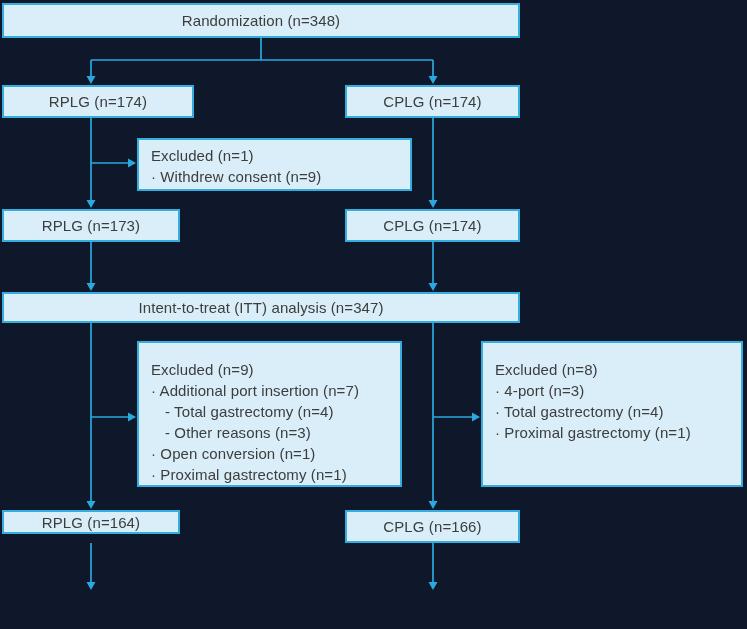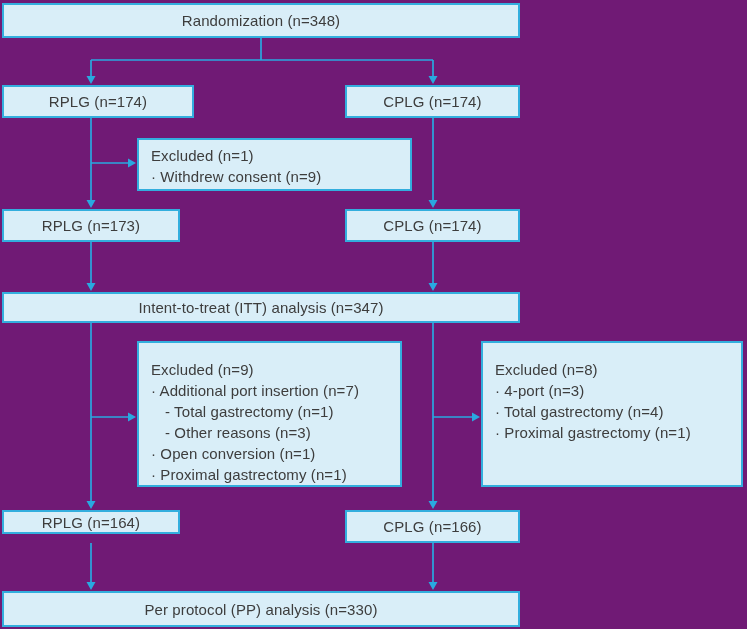--- a/index.html
+++ b/index.html
@@ -4,21 +4,21 @@
 <style>
   html, body {
     margin: 0;
     padding: 0;
     background: #ffffff;
   }
   #canvas {
     position: relative;
     width: 747px;
     height: 629px;
-    background: #701a75;
+    background: #0f172a;
     font-family: "Liberation Sans", sans-serif;
     color: #3d3d3d;
     overflow: hidden;
   }
   #connectors {
     position: absolute;
     left: 0;
     top: 0;
     width: 747px;
     height: 629px;
@@ -107,31 +107,30 @@
   </div>
 
   <div class="box label-box" style="left:2px; top:209px; width:178px; height:33px;">RPLG (n=173)</div>
   <div class="box label-box" style="left:345px; top:209px; width:175px; height:33px;">CPLG (n=174)</div>
 
   <div class="box label-box" style="left:2px; top:292px; width:518px; height:31px;">Intent-to-treat (ITT) analysis (n=347)</div>
 
   <div class="box list-box" style="left:137px; top:341px; width:265px; height:146px;">
     <div class="line">Excluded (n=9)</div>
     <div class="line">· Additional port insertion (n=7)</div>
-    <div class="line sub">- Total gastrectomy (n=1)</div>
+    <div class="line sub">- Total gastrectomy (n=4)</div>
     <div class="line sub">- Other reasons (n=3)</div>
     <div class="line">· Open conversion (n=1)</div>
     <div class="line">· Proximal gastrectomy (n=1)</div>
   </div>
 
   <div class="box list-box" style="left:481px; top:341px; width:262px; height:146px;">
     <div class="line">Excluded (n=8)</div>
     <div class="line">· 4-port (n=3)</div>
     <div class="line">· Total gastrectomy (n=4)</div>
     <div class="line">· Proximal gastrectomy (n=1)</div>
   </div>
 
   <div class="box label-box" style="left:2px; top:510px; width:178px; height:24px;">RPLG (n=164)</div>
   <div class="box label-box" style="left:345px; top:510px; width:175px; height:33px;">CPLG (n=166)</div>
 
-  <div class="box label-box" style="left:2px; top:591px; width:518px; height:36px;">Per protocol (PP) analysis (n=330)</div>
 
 </div>
 
 </body></html>

